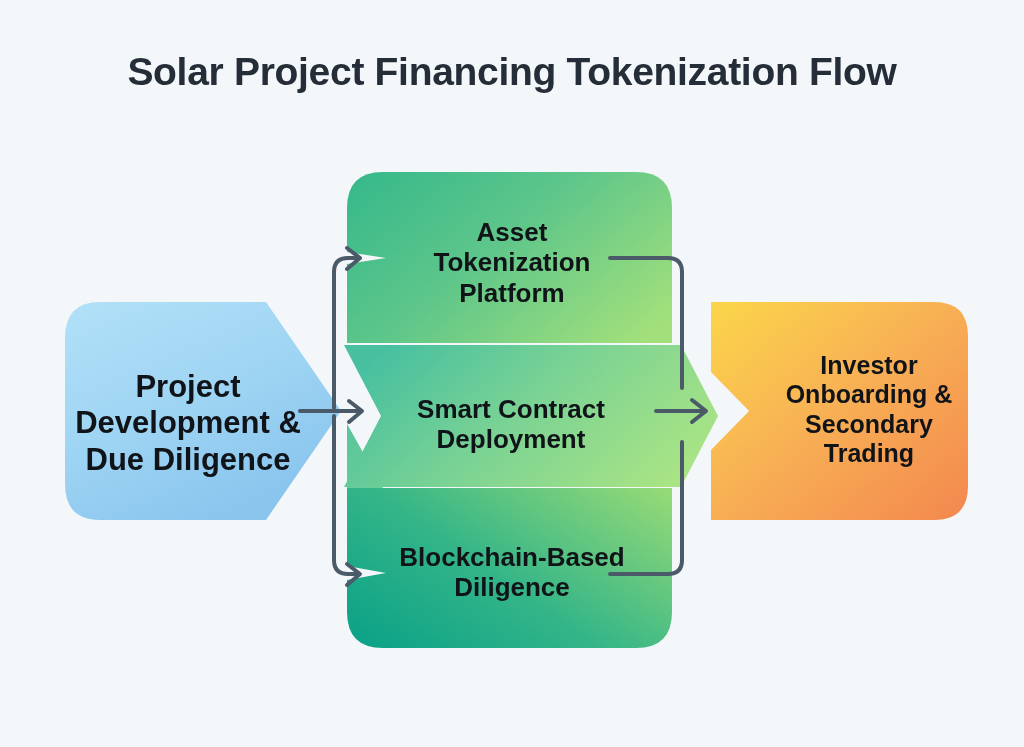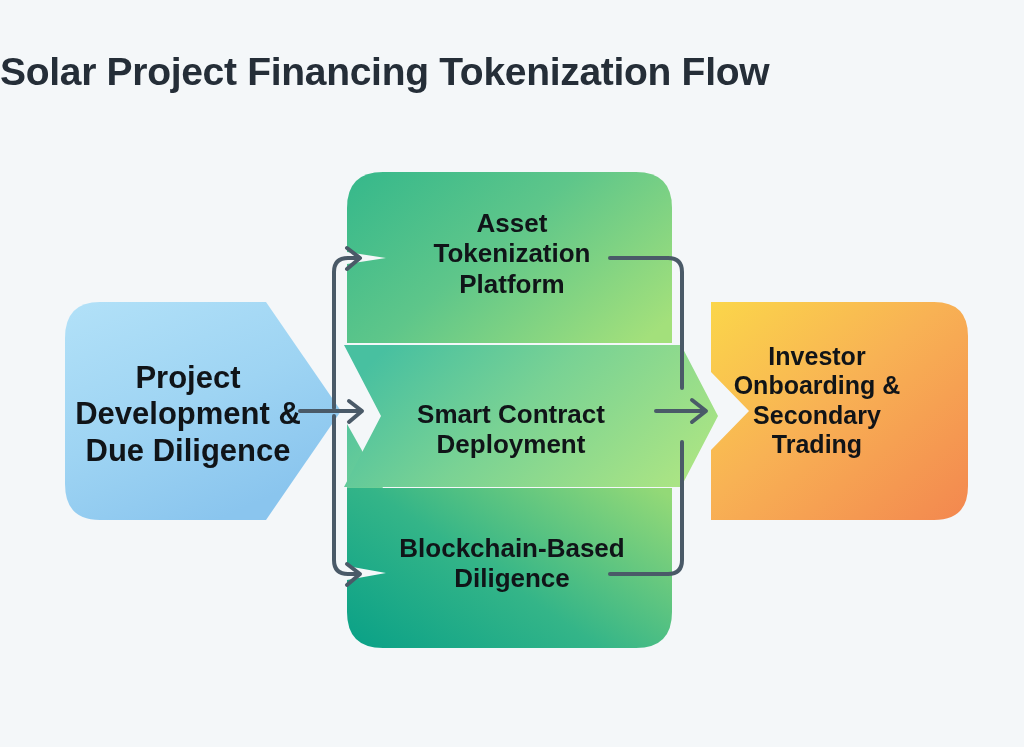--- a/index.html
+++ b/index.html
@@ -18,62 +18,63 @@
     position: absolute;
     left: 0; top: 0;
     width: 1024px;
     height: 747px;
   }
   .diagram-title {
     position: absolute;
     left: 0;
     top: 48px;
     width: 1024px;
-    text-align: left;
+    text-align: center;
     font-size: 39px;
     font-weight: bold;
     color: #252e38;
     letter-spacing: -0.3px;
     line-height: 48px;
   }
   .node-label {
     position: absolute;
     text-align: center;
     font-weight: bold;
     color: #101418;
     line-height: 1.17;
     white-space: pre-line;
     pointer-events: none;
+    margin-top: 9px;
   }
   #label-project {
     left: 62px;
     top: 360px;
     width: 252px;
     font-size: 31px;
   }
   #label-asset {
     left: 372px;
     top: 208px;
     width: 280px;
     font-size: 26px;
   }
   #label-smart {
     left: 360px;
-    top: 399px;
+    top: 385px;
     width: 302px;
     font-size: 26px;
   }
   #label-blockchain {
     left: 352px;
     top: 533px;
     width: 320px;
     font-size: 26px;
   }
   #label-investor {
-    left: 697px;
+    left: 749px;
     top: 342px;
     width: 240px;
     font-size: 25px;
   }
 </style>
 </head>
 <body>
 
 <svg id="canvas" viewBox="0 0 1024 747" xmlns="http://www.w3.org/2000/svg">
   <defs>

